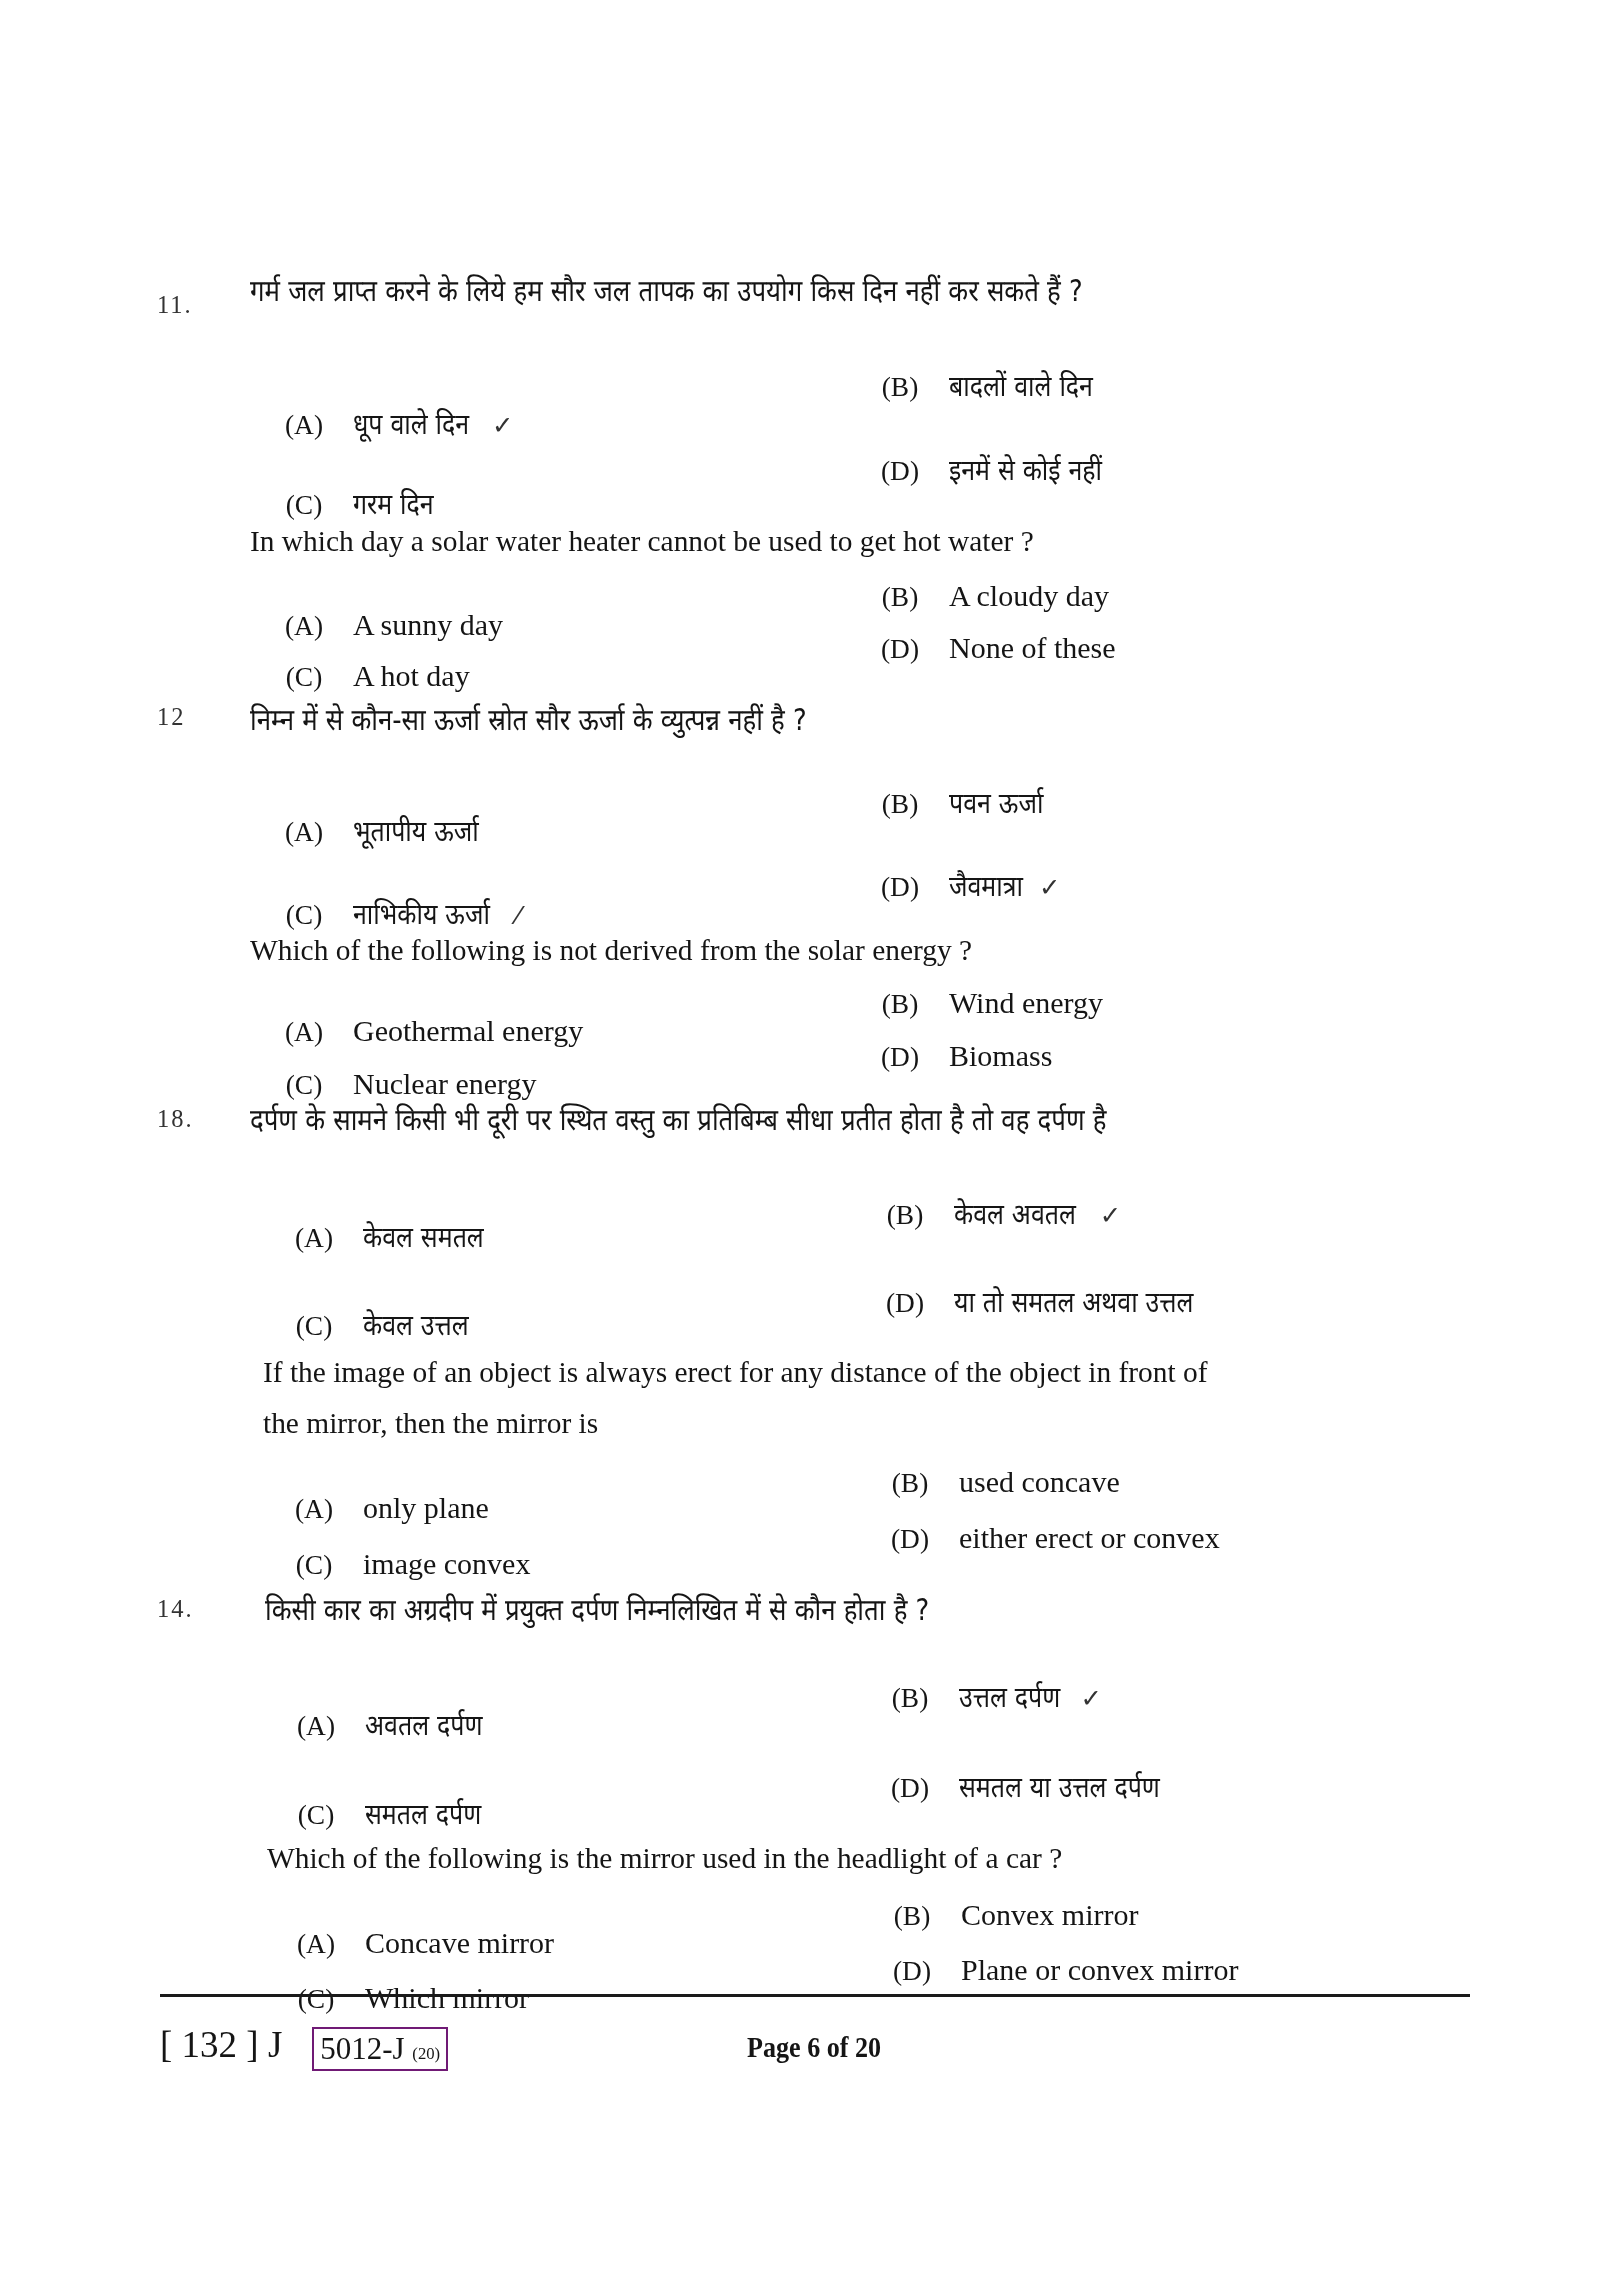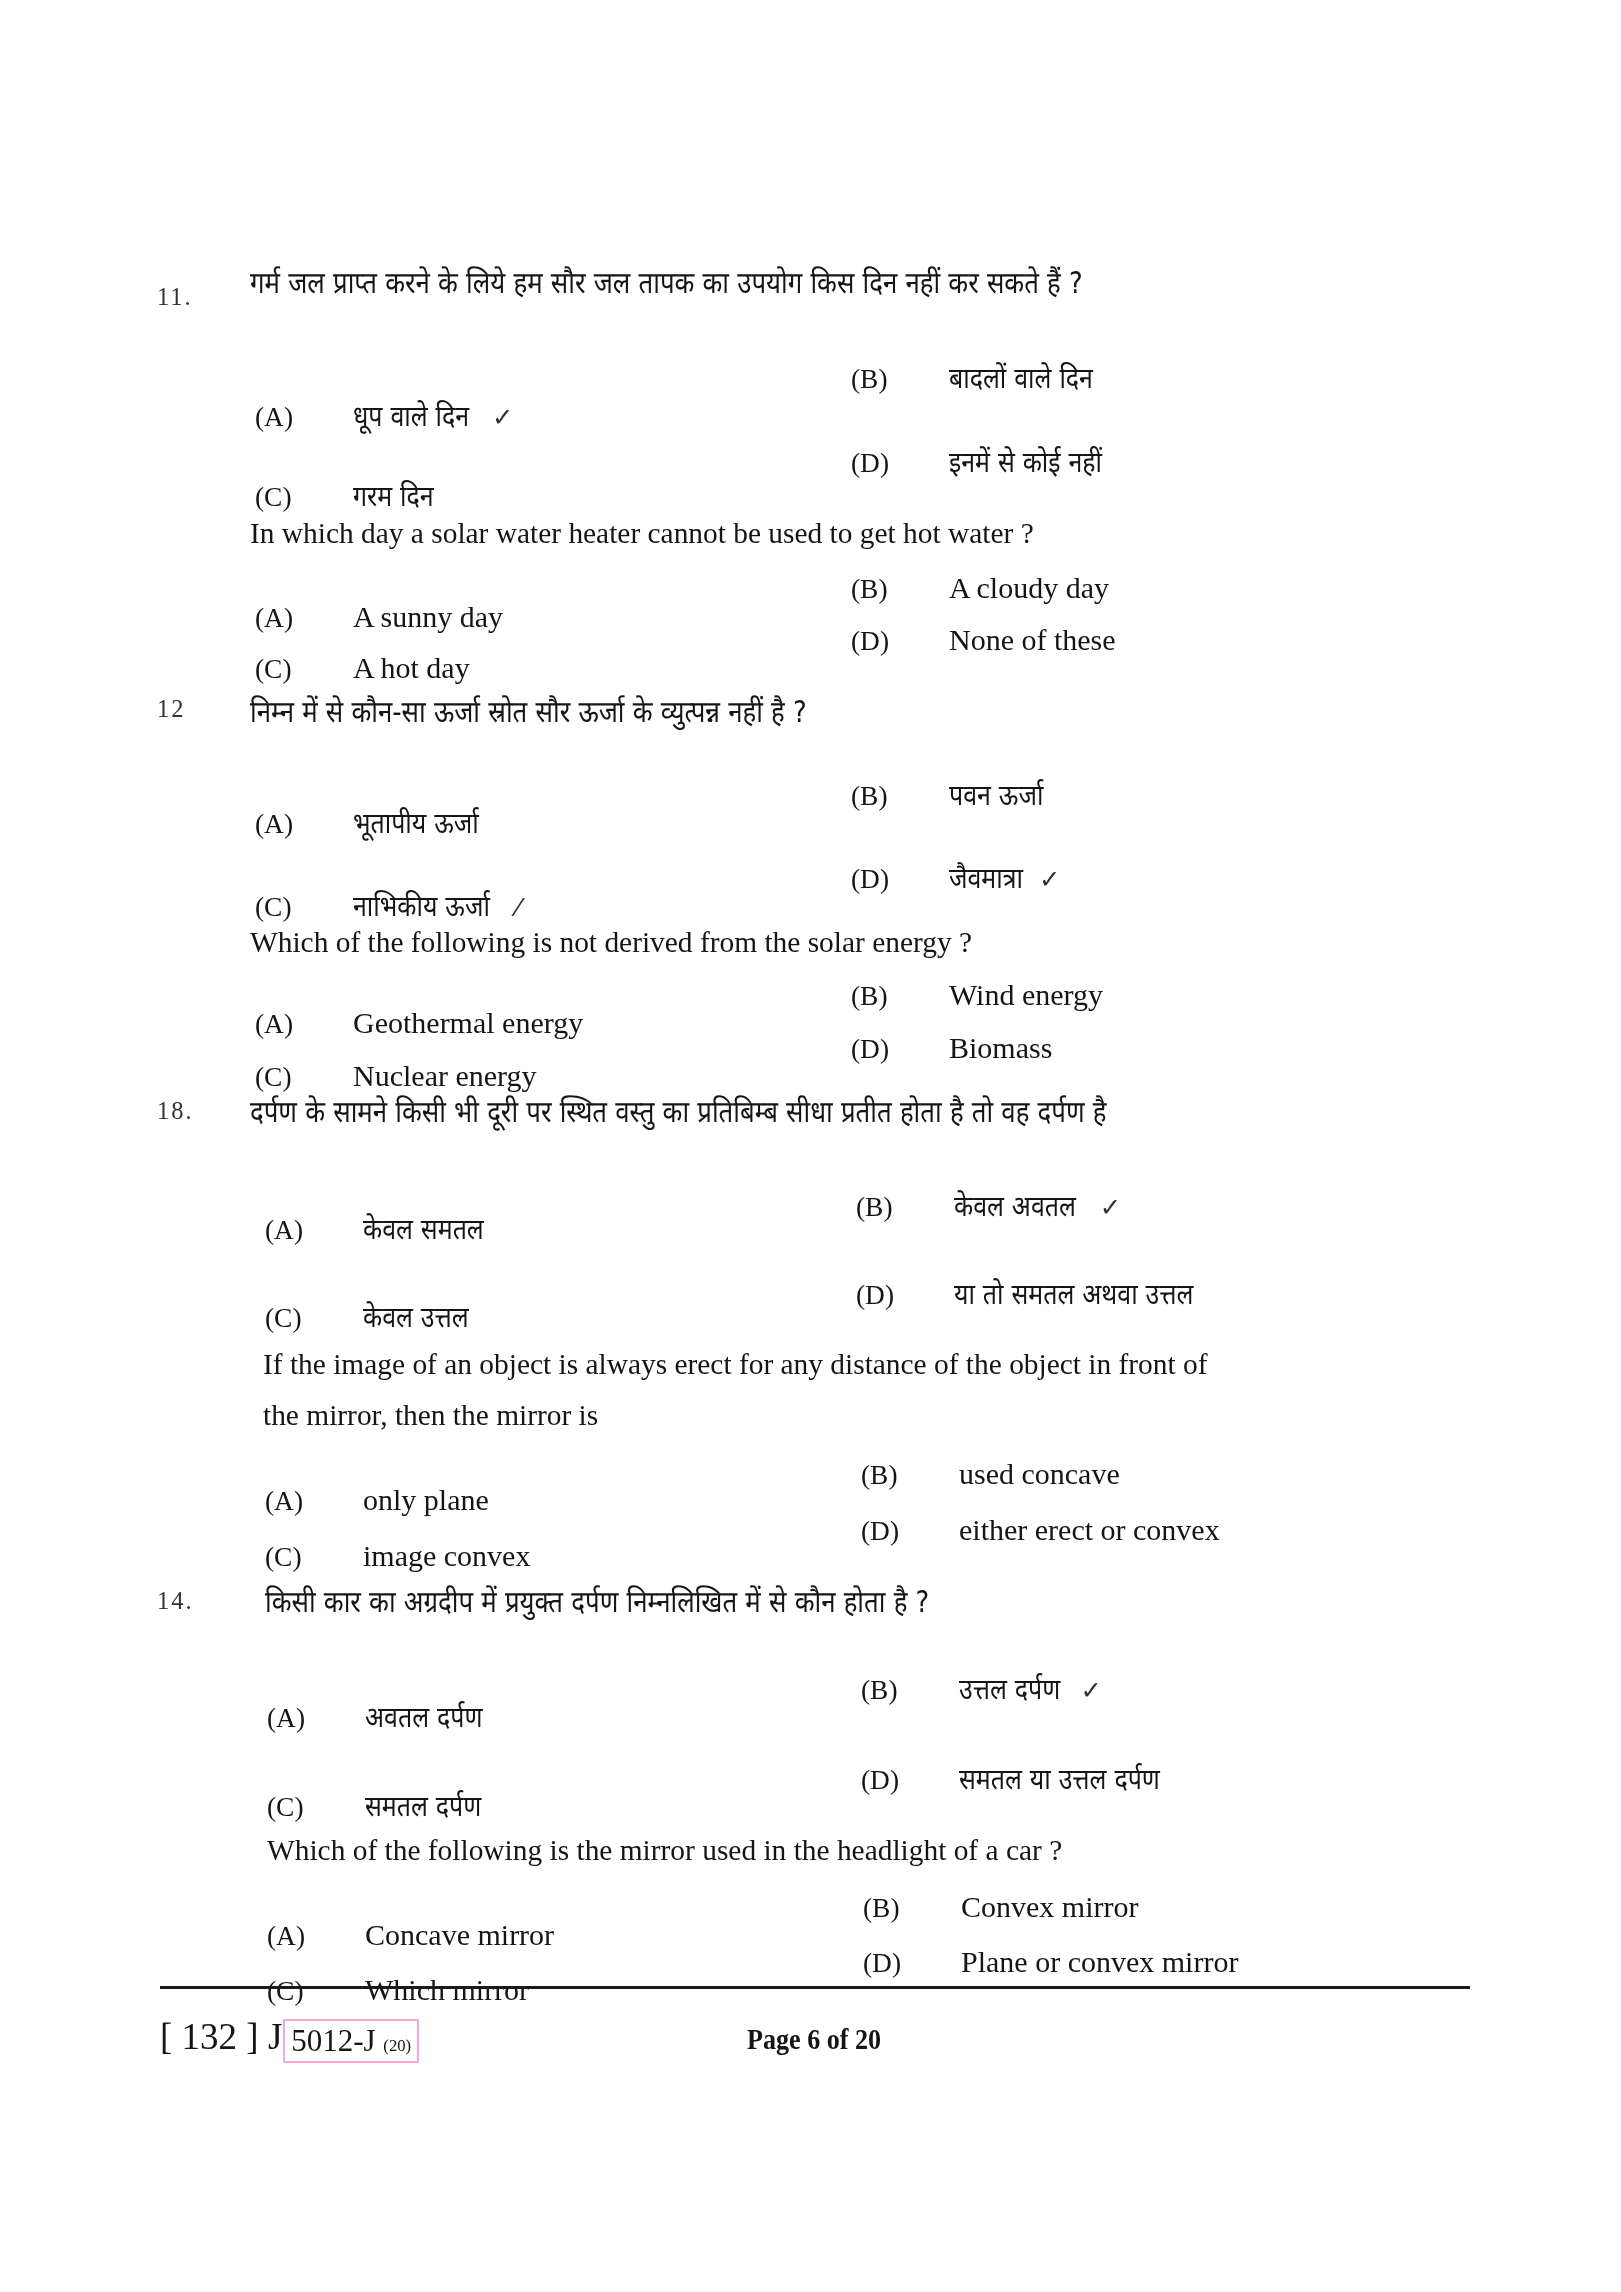--- a/index.html
+++ b/index.html
@@ -1,34 +1,34 @@
 <!DOCTYPE html>
 <html><head>
 <meta charset="utf-8">
 <style>
   html, body { margin: 0; padding: 0; background: #ffffff; }
   body {
     width: 1621px; height: 2293px; position: relative; overflow: hidden;
     font-family: "Liberation Serif", "DejaVu Serif", serif; color: #151515;
   }
-  .page { position: absolute; left: 0; top: 4px; width: 1621px; height: 1649px; }
+  .page { position: absolute; left: 0; top: 12px; width: 1621px; height: 1649px; text-align: center; }
   .qnum { position: absolute; left: 157px; font-size: 24.5px; color: #333; letter-spacing: 2px; }
   .qtext { position: absolute; left: 250px; font-size: 32px; white-space: nowrap; }
   .hi { font-family: "DejaVu Sans", sans-serif; font-size: 30px; font-weight: 500; transform: scaleX(0.86); transform-origin: left center; }
   .en { font-size: 30px; transform: scaleX(0.98); transform-origin: left center; }
   .opt { position: absolute; white-space: nowrap; font-size: 30px; }
   .opt .lbl { display: inline-block; width: 98px; font-size: 27.4px; }
   .opt .txt { display: inline-block; }
   .opt.hi-opt .txt { font-family: "DejaVu Sans", sans-serif; font-size: 29px; transform: scaleX(0.86); transform-origin: left center; }
   .colA { left: 255px; margin-top: 28px; }
   .colB { left: 851px; }
   .tick { color: #333; font-size: 25.5px; margin-left: 3.9px; font-family: "DejaVu Sans", sans-serif; }
   .rule { position: absolute; left: 160px; top: 1982px; width: 1310px; height: 2.9px; background: #1a1a1a; }
   .footer-left { position: absolute; left: 160px; top: 2011px; font-size: 37px; white-space: nowrap; }
-  .footer-left .code-box { display: inline-block; border: 2px solid #f9a8d4; padding: 2px 5.9px; font-size: 31px; margin-left: 1px; vertical-align: middle; font-family: Liberation Serif, serif; }
+  .footer-left .code-box { display: inline-block; border: 2px solid #701a75; padding: 2px 5.9px; font-size: 31px; margin-left: 30px; vertical-align: middle; font-family: Liberation Serif, serif; }
   .footer-left .code-box small { font-size: 16.7px; }
   .footer-page { position: absolute; left: 747px; top: 2019px; font-size: 29px; font-weight: bold; transform: scaleX(0.9); transform-origin: left center; }
 </style>
 </head>
 <body>
 
 <div class="page">
 
   <div>
     <span class="qnum" style="top:279px">11.</span>

